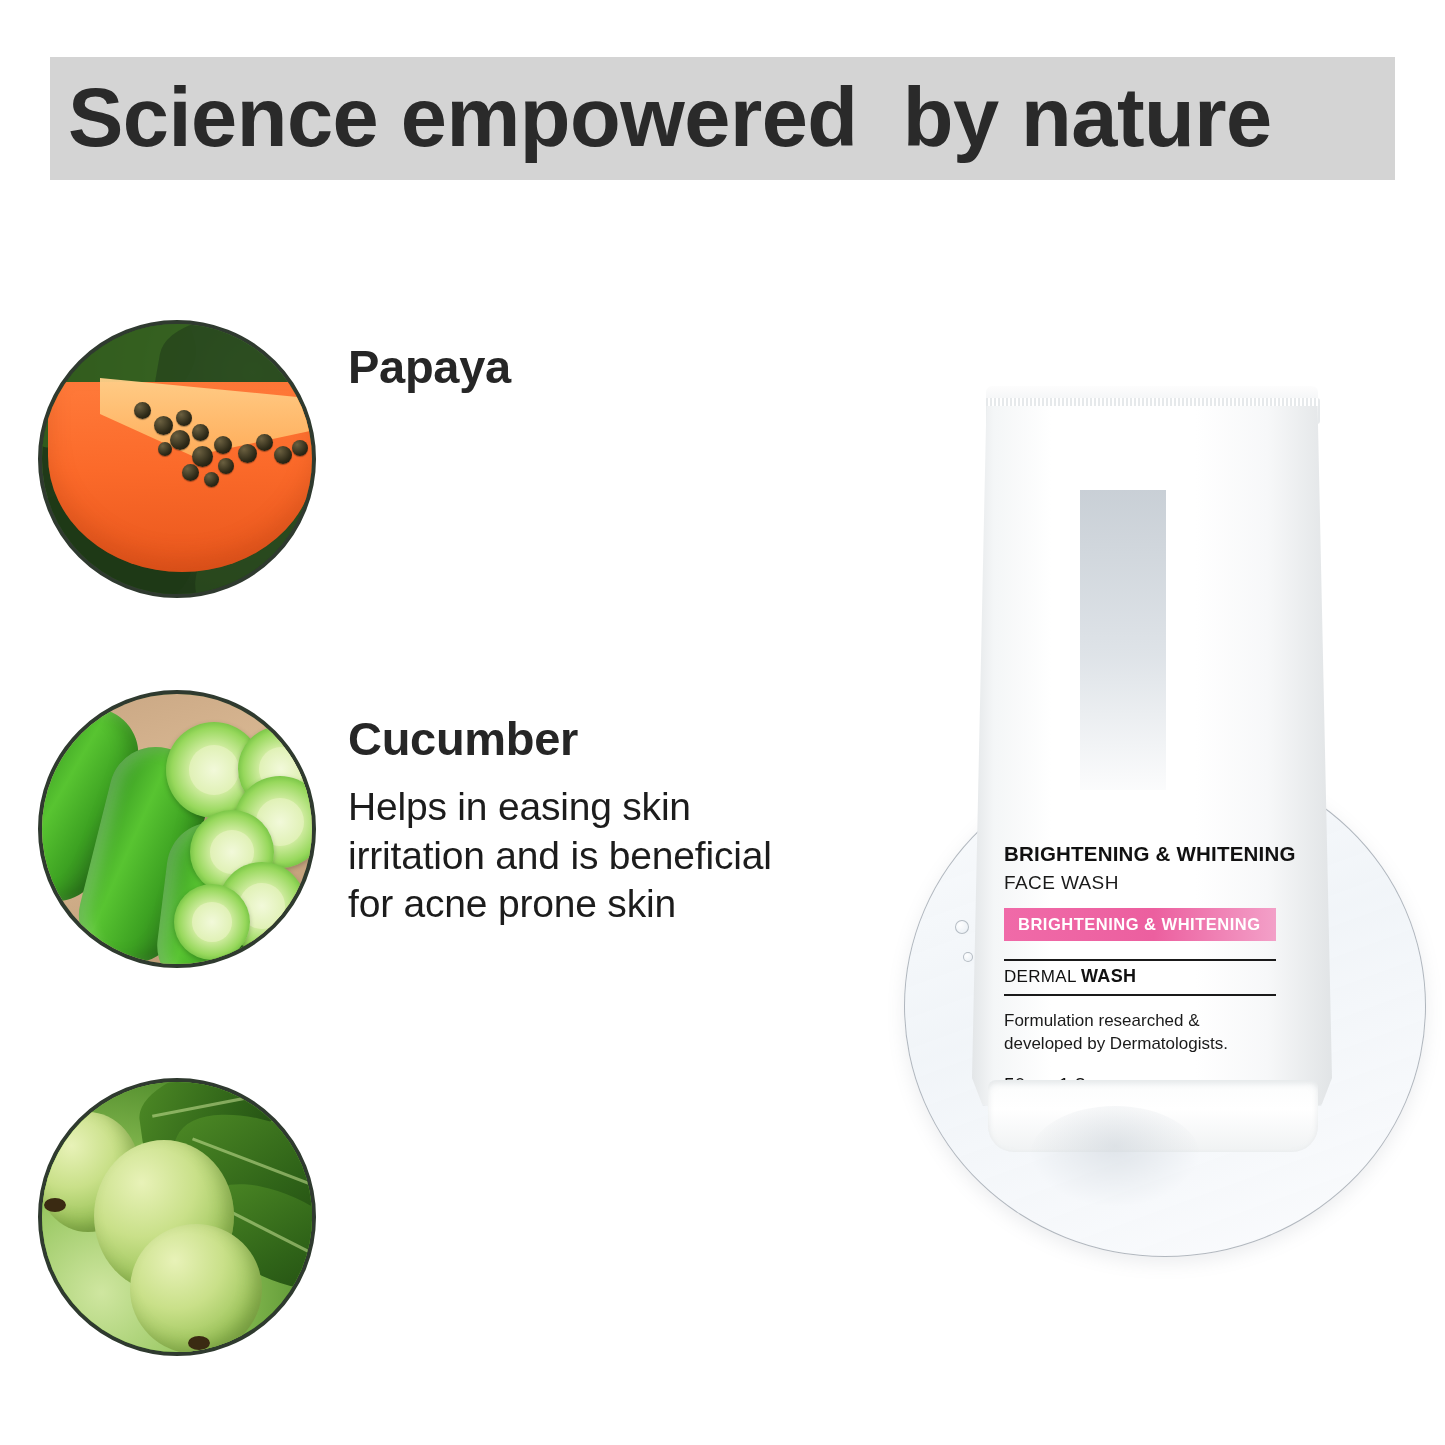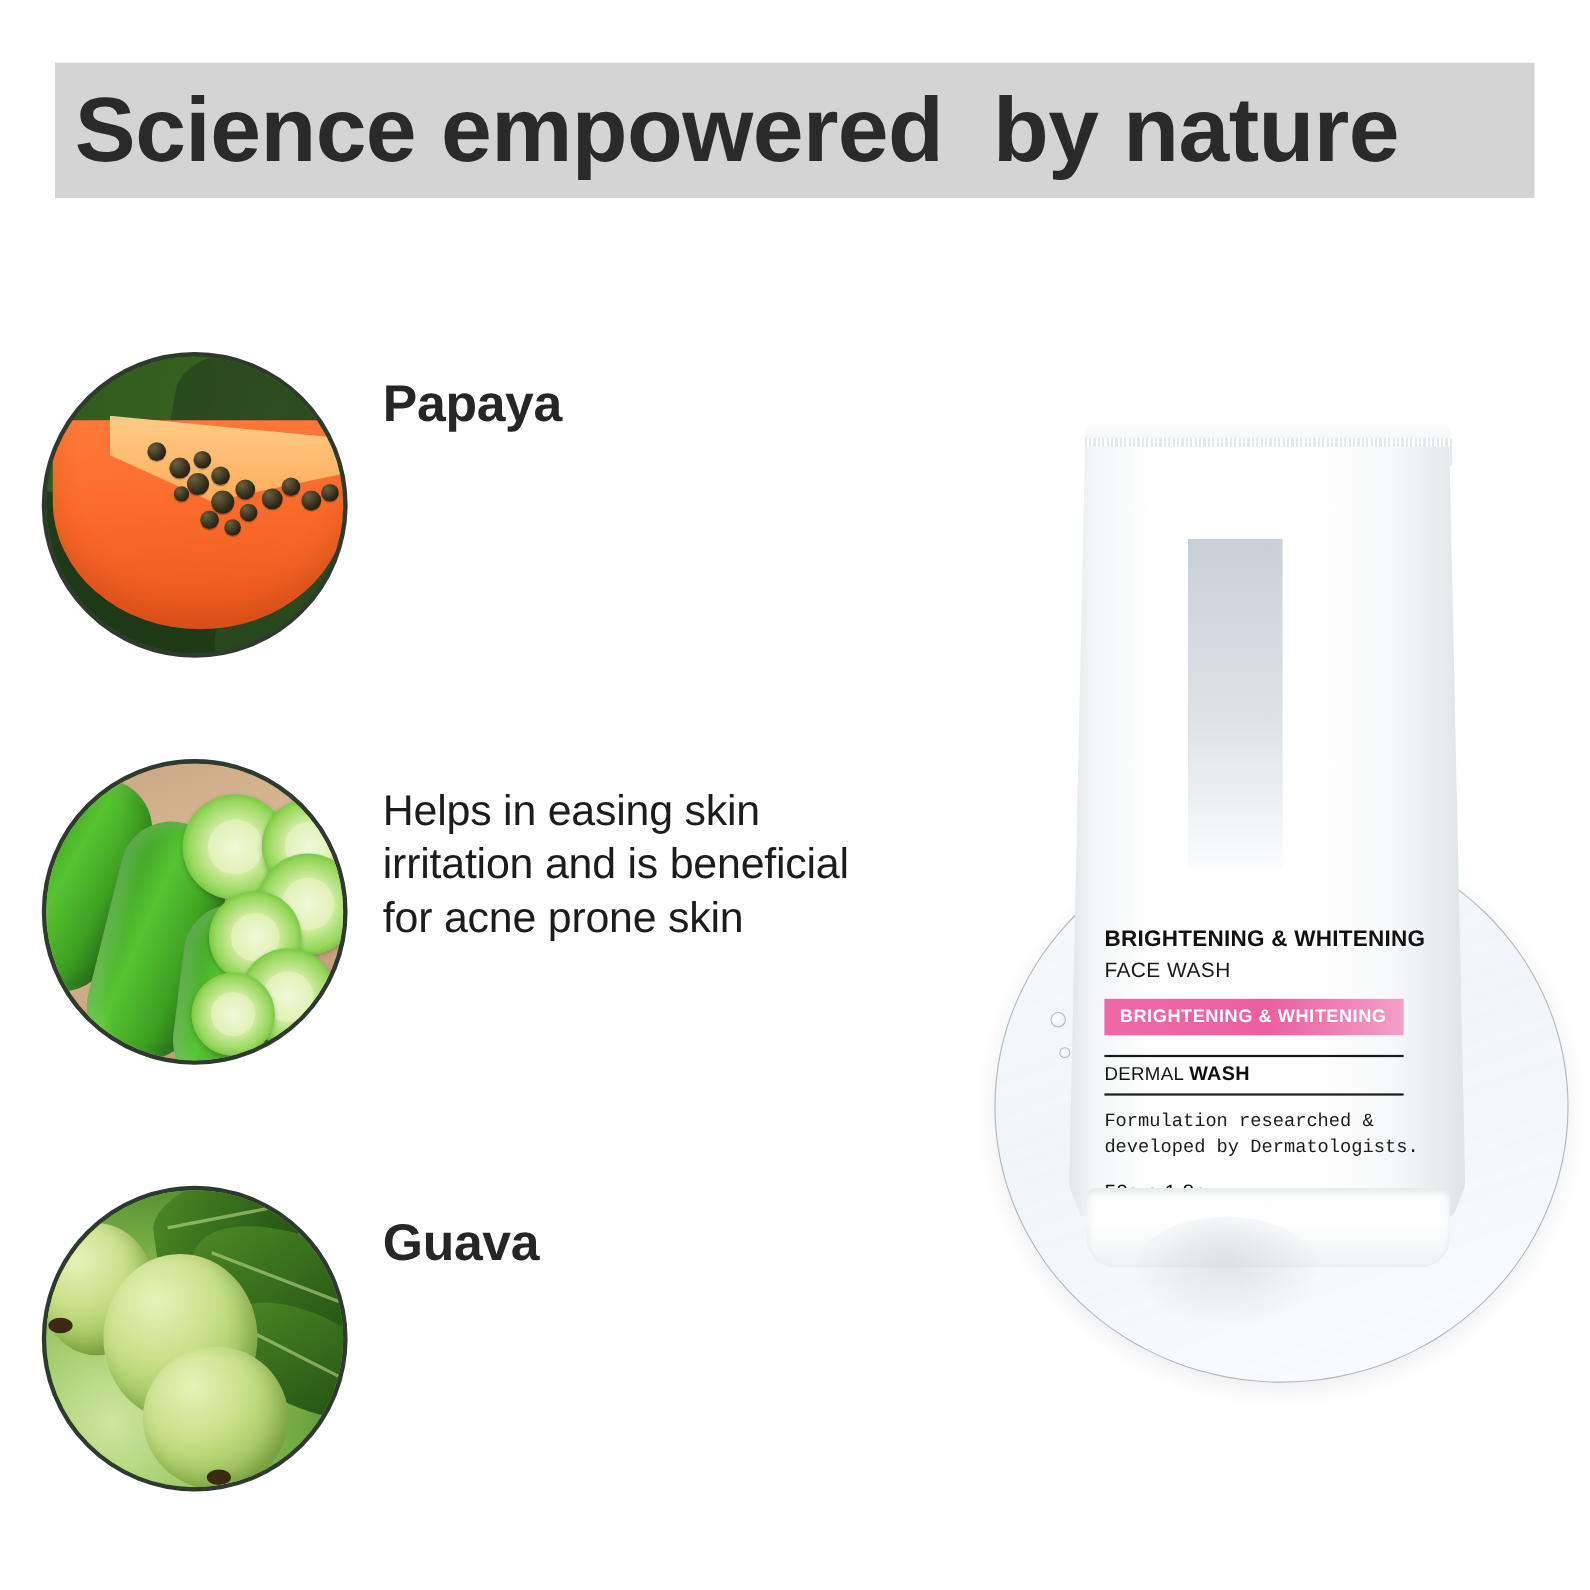--- a/index.html
+++ b/index.html
@@ -373,21 +373,21 @@
     font-family: "Liberation Sans", sans-serif;
     font-size: 18px;
     font-weight: 700;
     color: #111;
     letter-spacing: .3px;
     padding: 5px 0 4px 0;
   }
   .zone-text .light { font-weight: 400; font-size: 17px; }
   .derm-note {
     margin-top: 14px;
-    font-family: Liberation Mono, monospace;
+    font-family: Liberation Sans, sans-serif;
     font-size: 17px;
     color: #1a1a1a;
     line-height: 1.35;
     white-space: pre-line;
   }
   .net-weight {
     margin-top: 18px;
     font-family: "Liberation Sans", sans-serif;
     font-size: 19px;
     color: #111;
@@ -453,20 +453,21 @@
           </div>
         <div class="cuke-slice" style="left:176px; top:168px; width:88px; height:88px;">
             <div class="slice-core"></div>
           </div>
         <div class="cuke-slice" style="left:132px; top:190px; width:76px; height:76px;">
             <div class="slice-core"></div>
           </div>
       </div>
     </div>
     <div class="ing-text">
+      <div class="ing-name">Cucumber</div>
       <div class="ing-desc">Helps in easing skin
 irritation and is beneficial
 for acne prone skin</div>
     </div>
   </div>
 
   <div class="ingredient-row ing-3">
     <div class="ing-circle">
       <div class="guava-bg">
         <div class="g-leaf gl3">
@@ -483,21 +484,20 @@
           </div>
         <div class="guava" style="left:52px;  top:58px;  width:140px; height:152px;">
             <div class="navel" style="left:40px; top:130px;"></div>
           </div>
         <div class="guava" style="left:88px;  top:142px; width:132px; height:130px;">
             <div class="navel" style="left:58px; top:112px;"></div>
           </div>
       </div>
     </div>
     <div class="ing-text">
-      <div class="ing-name">Guava</div>
     </div>
   </div>
 
   <div class="product">
 
     <div class="gel-blob">
       <div class="bubble" style="left:96px;  top:84px;  width:30px; height:30px;"></div>
       <div class="bubble" style="left:120px; top:72px;  width:24px; height:24px;"></div>
       <div class="bubble" style="left:100px; top:142px; width:26px; height:26px;"></div>
       <div class="bubble sm" style="left:50px;  top:164px; width:12px; height:12px;"></div>

